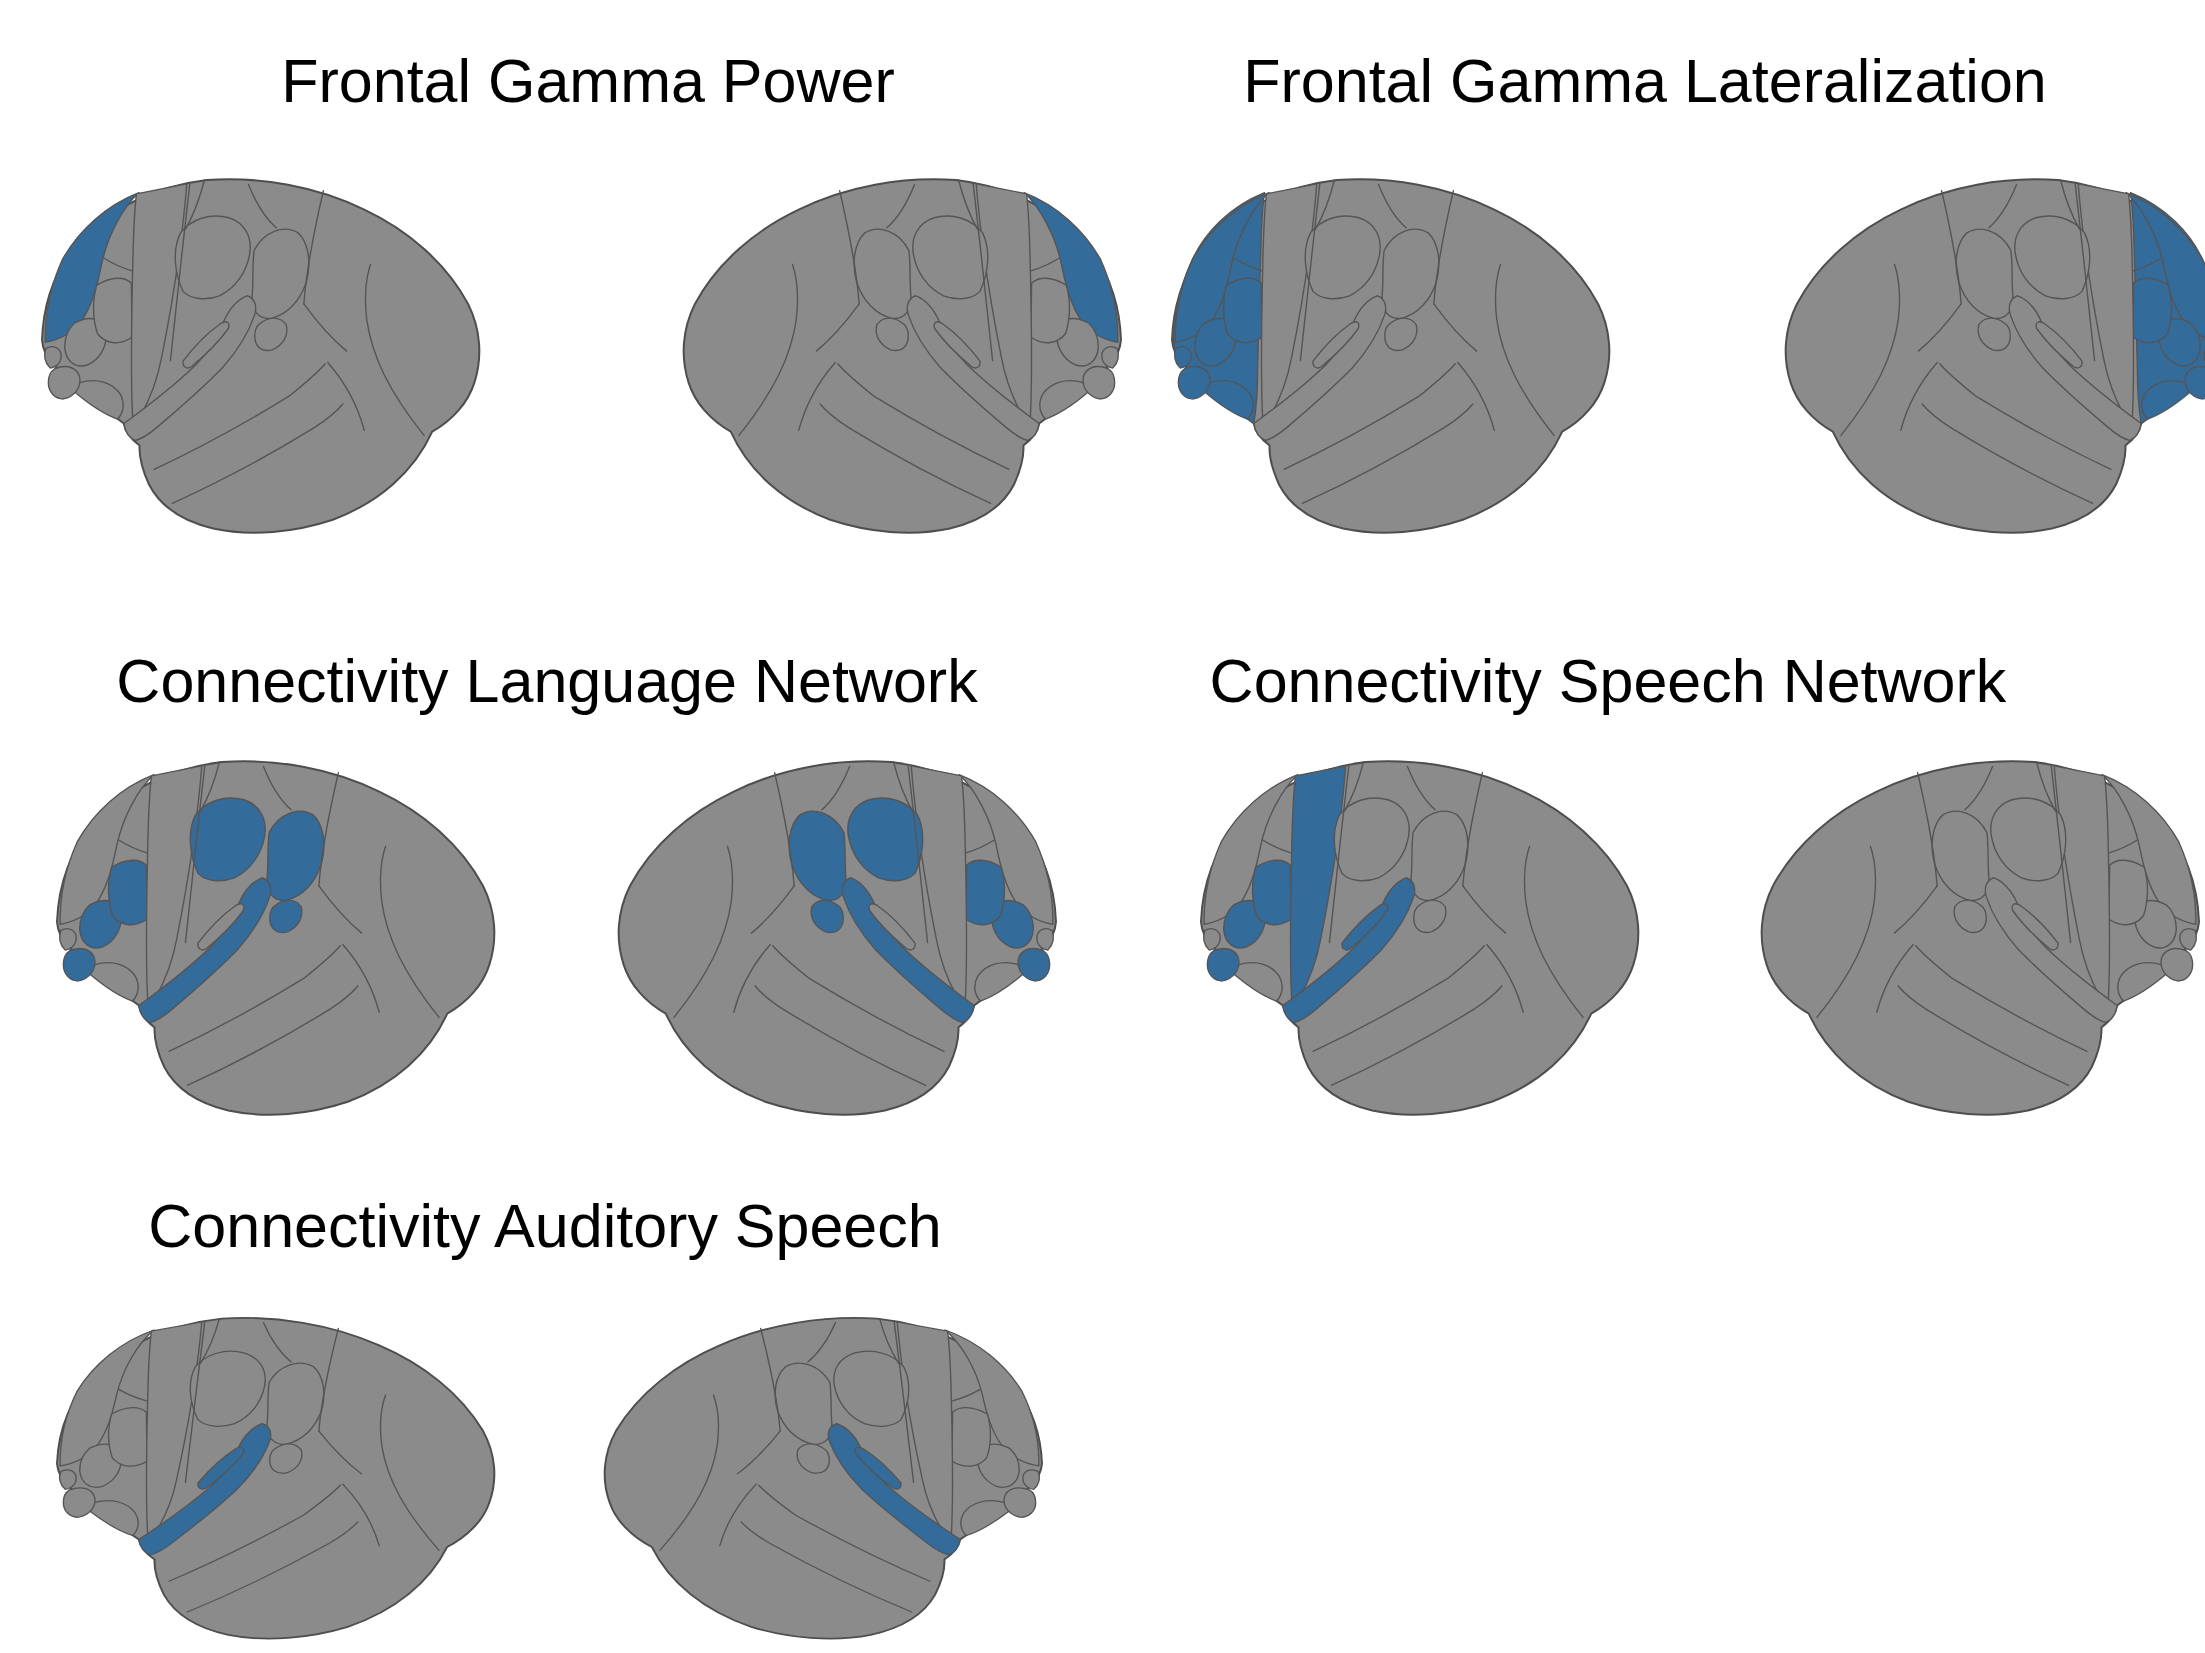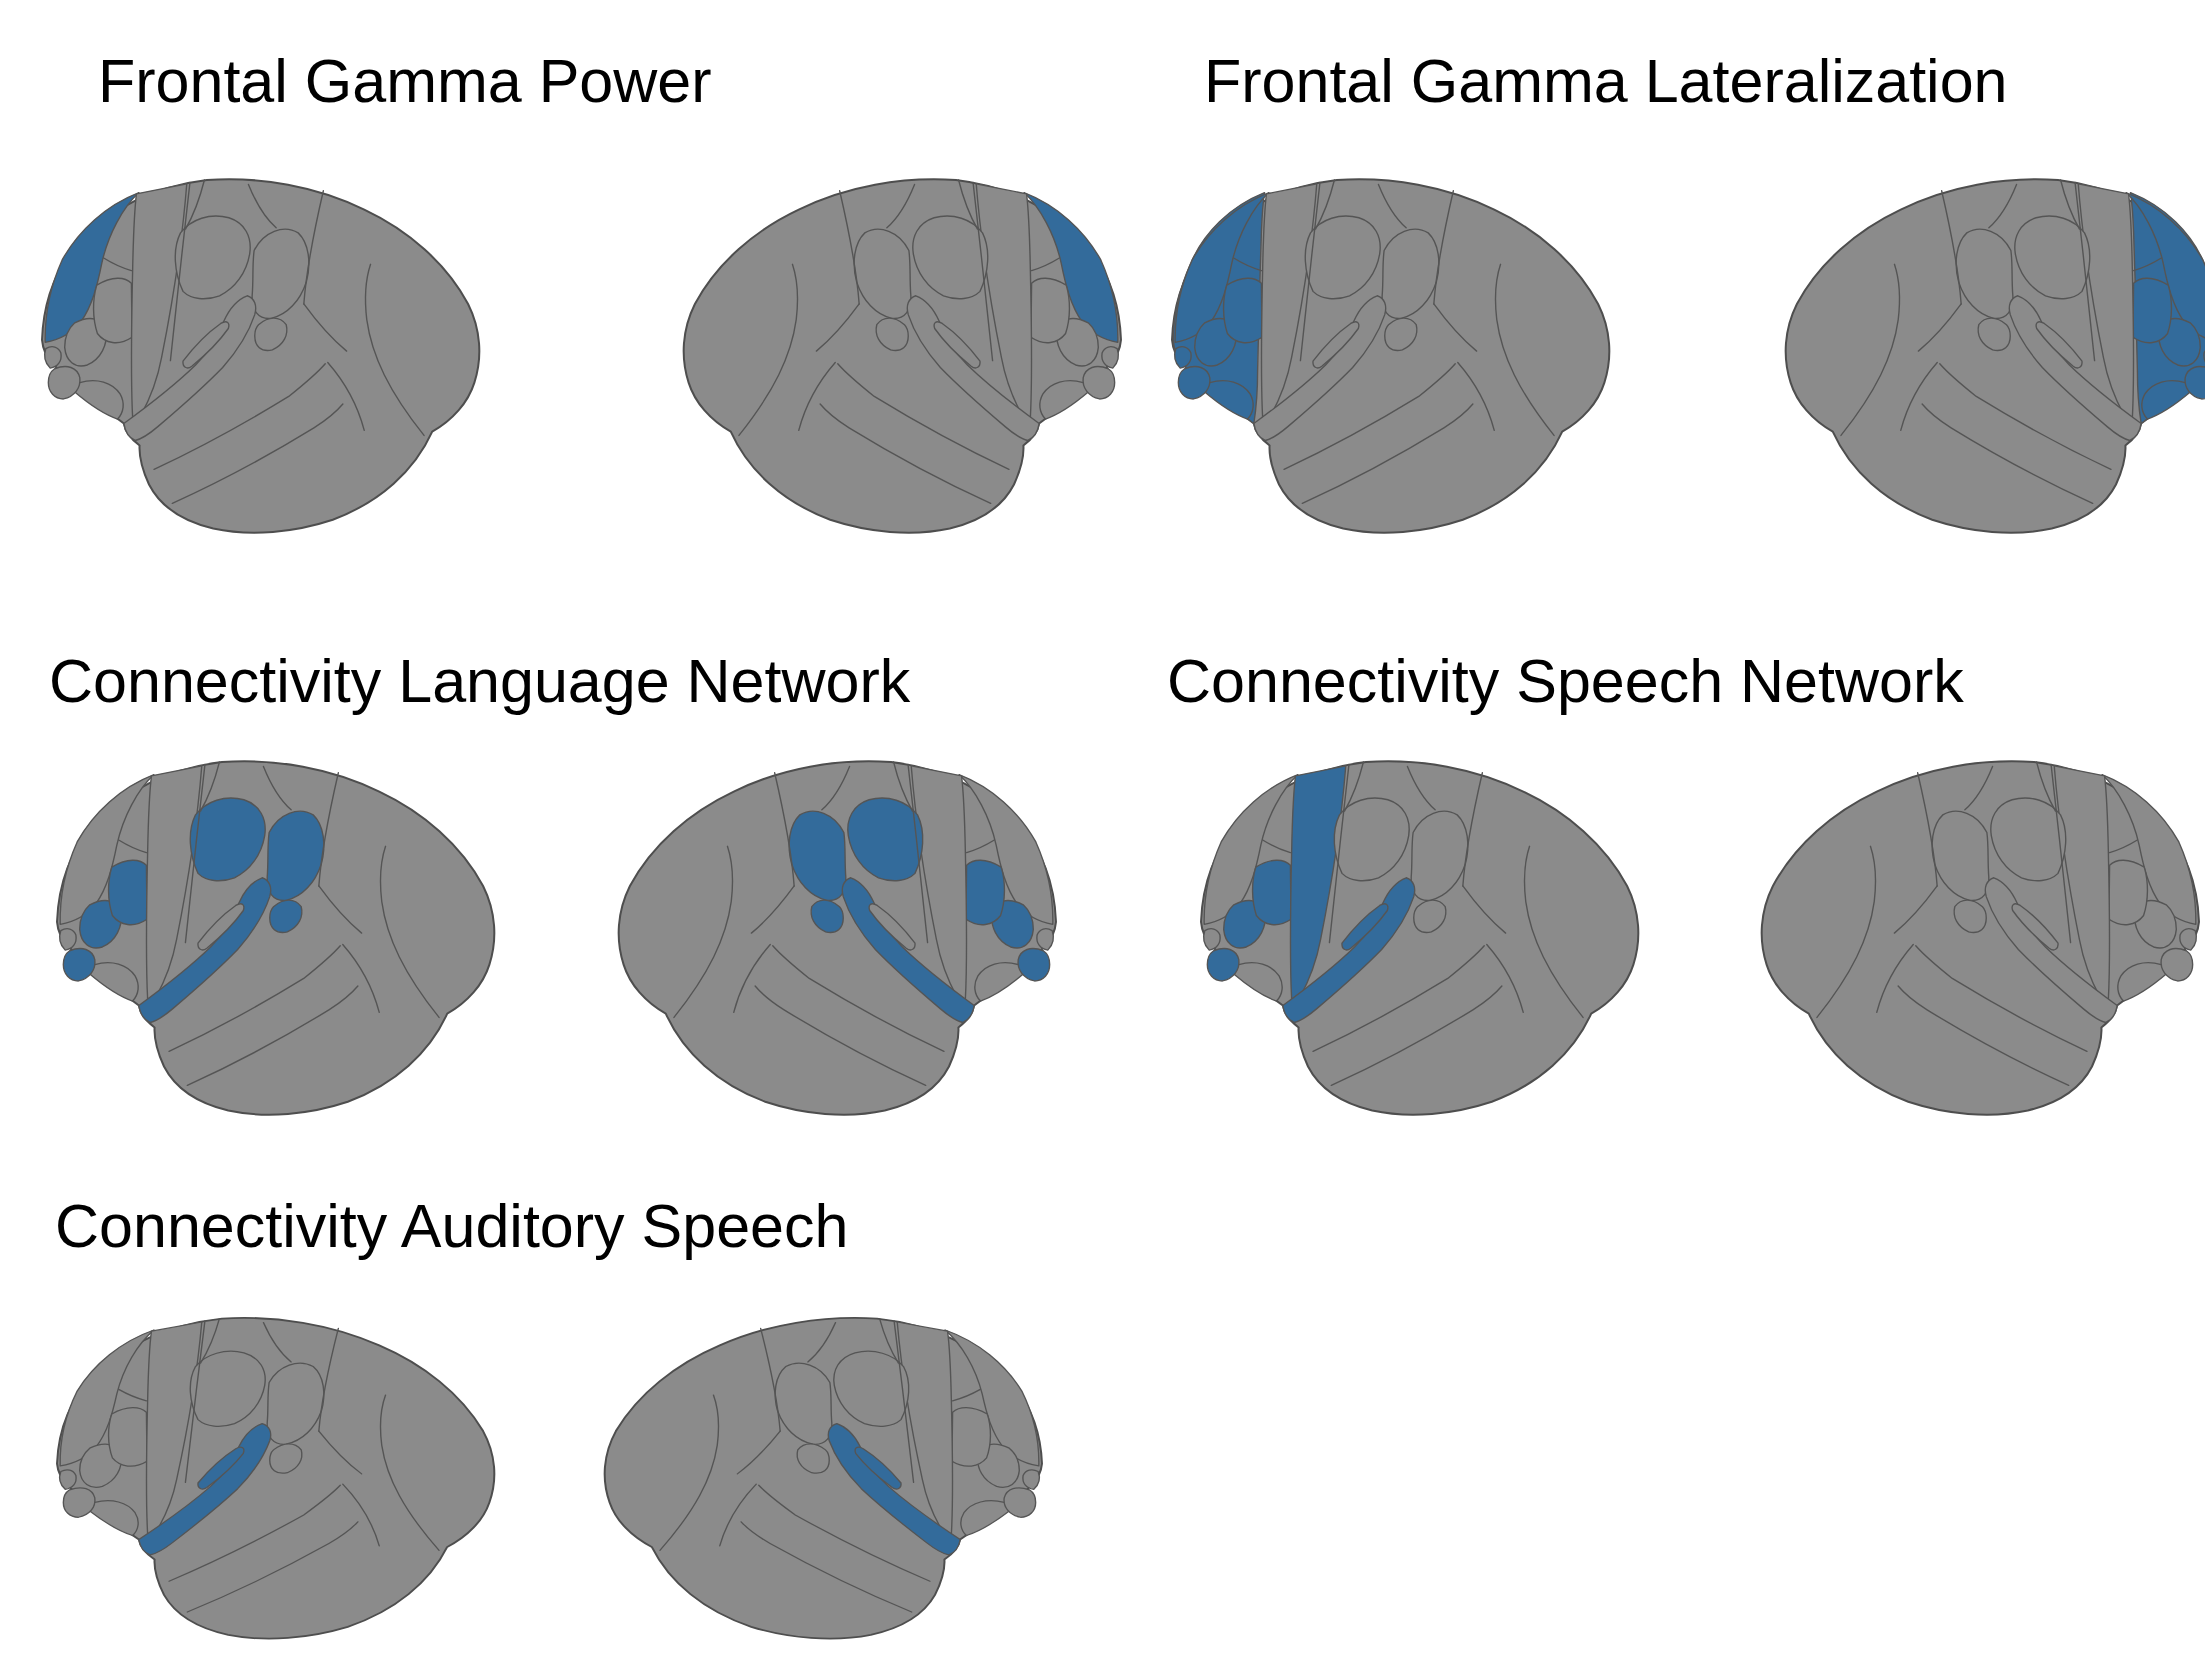--- a/index.html
+++ b/index.html
@@ -1,19 +1,19 @@
 <!DOCTYPE html>
 <html style="font-size:9.8px"><head>
 <meta charset="utf-8">
 <style>
   html,body{margin:0;padding:0;background:#ffffff;}
   body{width:2205px;height:1654px;position:relative;overflow:hidden;
        font-family:"Liberation Sans", sans-serif;}
   .panel{position:absolute;}
-  .panel-title{position:absolute;text-align:left;font-size:61px;line-height:1.1;
+  .panel-title{position:absolute;text-align:center;font-size:61px;line-height:1.1;
        color:#000;font-weight:400;white-space:nowrap;}
   .brain{position:absolute;}
   .brain svg{display:block;}
 </style>
 </head>
 <body>
 
 <div class="panel">
   <div class="panel-title" style="left:98px;top:48px;width:980px">Frontal Gamma Power</div>
   <div class="brain" style="left:37px;top:175px">
@@ -134,21 +134,21 @@
           <path d="M 186,468 C 250,438 330,395 400,352 C 425,332 445,315 458,300" fill="none" stroke="#555555" stroke-width="2.2" stroke-linecap="round"></path>
           <path d="M 215,522 C 290,488 370,445 440,402 C 462,388 476,376 486,364" fill="none" stroke="#555555" stroke-width="2.2" stroke-linecap="round"></path>
           <path d="M 462,298 C 490,330 510,368 520,406" fill="none" stroke="#555555" stroke-width="2.2" stroke-linecap="round"></path>
           <path d="M 424,205 C 448,238 470,262 492,280" fill="none" stroke="#555555" stroke-width="2.2" stroke-linecap="round"></path>
         </g>
       </svg>
     </div>
 </div>
 
 <div class="panel">
-  <div class="panel-title" style="left:49px;top:648px;width:980px">Connectivity Language Network</div>
+  <div class="panel-title" style="left:57px;top:648px;width:980px">Connectivity Language Network</div>
   <div class="brain" style="left:52px;top:757px">
       <svg viewBox="0 0 750 585" width="472" height="368" preserveAspectRatio="none">
         <g>
           <path d="M 8,262 C 10,205 28,150 68,105 C 115,55 185,18 270,8 C 355,2 445,18 520,55 C 590,88 650,140 685,205 C 705,245 708,290 695,330 C 685,362 660,390 628,408 C 600,470 545,520 470,548 C 410,568 340,575 280,562 C 230,550 195,525 178,492 C 168,470 162,448 163,430 C 150,420 140,408 138,395 C 128,388 118,380 108,370 C 78,352 45,322 25,300 C 14,288 9,275 8,262 Z" fill="#8b8b8b" stroke="#4e4e4e" stroke-width="3.2" stroke-linejoin="round" stroke-linecap="round"></path>
           <path d="M 162,28 C 110,48 66,88 40,135 C 22,175 12,220 13,266 C 35,262 55,252 70,233 C 88,207 96,175 103,140 C 113,95 136,52 162,28 Z" fill="#8b8b8b" stroke="#555555" stroke-width="2.2" stroke-linejoin="round" stroke-linecap="round"></path>
           <path d="M 14,276 C 24,270 34,273 38,283 C 40,296 33,305 21,307 C 13,299 10,288 14,276 Z" fill="#8b8b8b" stroke="#555555" stroke-width="2.2" stroke-linejoin="round" stroke-linecap="round"></path>
           <path d="M 68,330 C 95,322 120,330 132,348 C 140,362 138,378 128,388 C 105,380 80,362 60,345 C 62,338 64,334 68,330 Z" fill="#8b8b8b" stroke="#555555" stroke-width="2.2" stroke-linejoin="round" stroke-linecap="round"></path>
           <path d="M 28,308 C 48,300 64,306 68,322 C 70,338 60,352 42,356 C 28,356 18,345 18,330 C 18,320 22,312 28,308 Z" fill="#336b9b" stroke="#555555" stroke-width="2.2" stroke-linejoin="round" stroke-linecap="round"></path>
           <path d="M 60,235 C 85,222 105,228 110,248 C 112,270 102,292 80,302 C 60,308 46,296 44,274 C 44,256 50,244 60,235 Z" fill="#336b9b" stroke="#555555" stroke-width="2.2" stroke-linejoin="round" stroke-linecap="round"></path>
           <path d="M 95,175 C 120,160 140,162 150,172 L 151,258 C 130,272 108,268 96,252 C 88,228 88,198 95,175 Z" fill="#336b9b" stroke="#555555" stroke-width="2.2" stroke-linejoin="round" stroke-linecap="round"></path>

